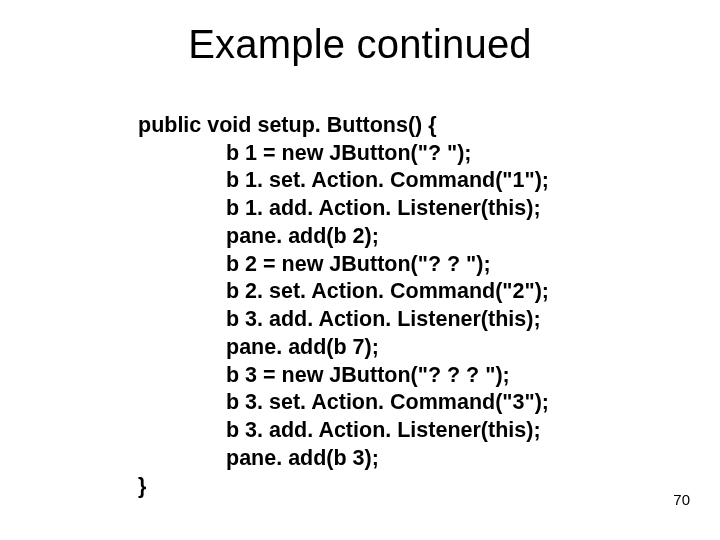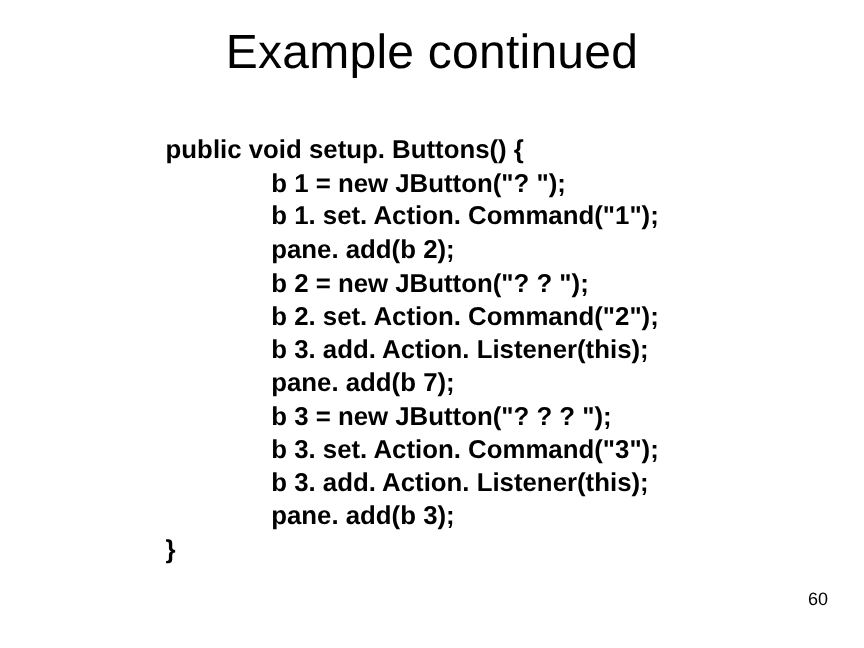--- a/index.html
+++ b/index.html
@@ -62,27 +62,28 @@
 <body>
 
 <div class="slide">
   <div class="title">Example continued</div>
 
   <div class="body">
     <p class="sig">public void setup. Buttons() {</p>
     <div class="code-indent">
       <p class="code-line">b 1 = new JButton("? ");</p>
       <p class="code-line">b 1. set. Action. Command("1");</p>
+      <p class="code-line">b 1. add. Action. Listener(this);</p>
       <p class="code-line">pane. add(b 2);</p>
       <p class="code-line">b 2 = new JButton("? ? ");</p>
       <p class="code-line">b 2. set. Action. Command("2");</p>
       <p class="code-line">b 3. add. Action. Listener(this);</p>
       <p class="code-line">pane. add(b 7);</p>
       <p class="code-line">b 3 = new JButton("? ? ? ");</p>
       <p class="code-line">b 3. set. Action. Command("3");</p>
       <p class="code-line">b 3. add. Action. Listener(this);</p>
       <p class="code-line">pane. add(b 3);</p>
     </div>
     <p class="close-brace">}</p>
   </div>
 
-  <div class="page-num">60</div>
+  <div class="page-num">70</div>
 </div>
 
 </body></html>

